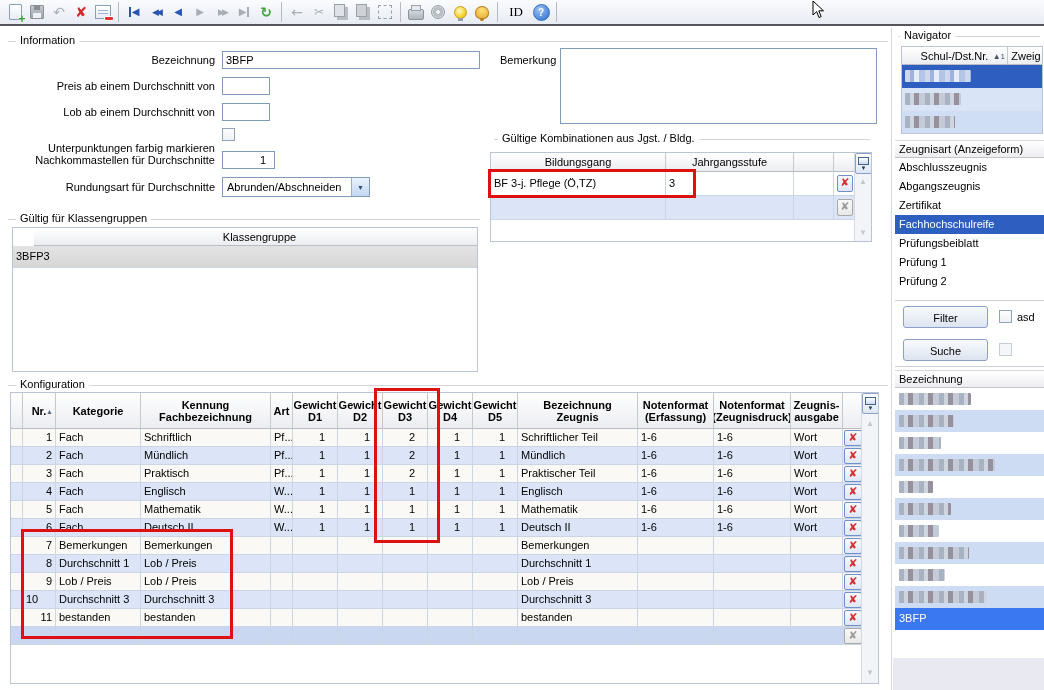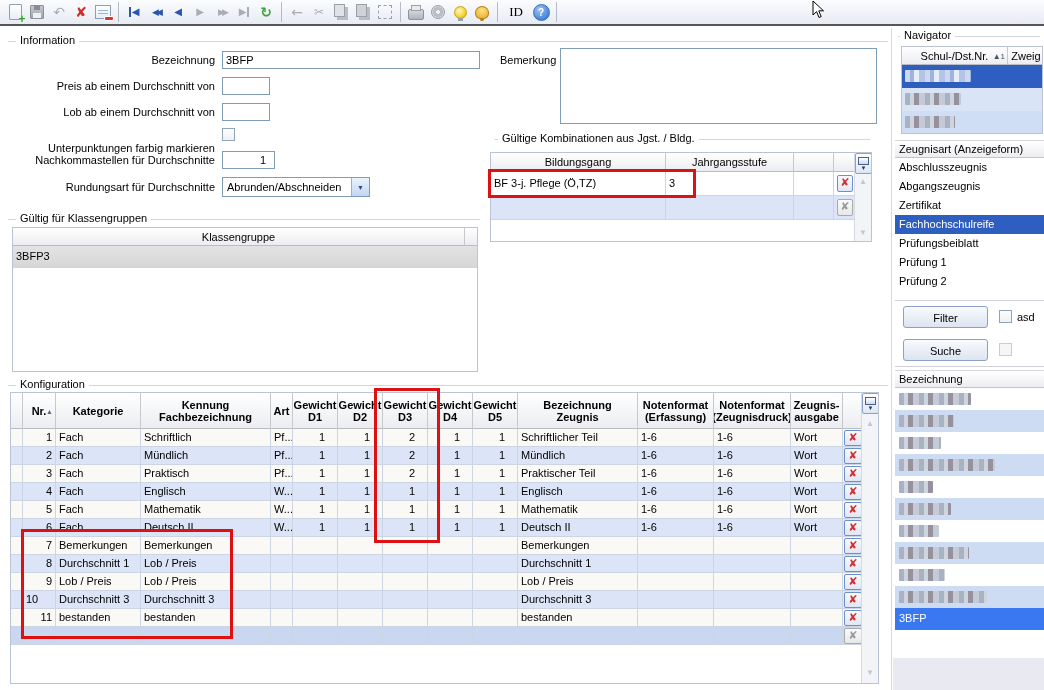--- a/index.html
+++ b/index.html
@@ -278,21 +278,21 @@
   </div>
 </div>
 
 <div class="annot" style="left:488px;top:169px;width:208px;height:29px;"></div>
 
 <div class="group" style="left:8px;top:219px;width:472px;height:2px;text-decoration:underline;">
   <span class="glabel">Gültig für Klassengruppen</span>
 </div>
 
 <div class="tablebox" style="left:12px;top:227px;width:466px;height:145px;">
-  <div style="display:grid;grid-template-columns:452px 12px;height:18px;">
+  <div style="display:grid;grid-template-columns:452px 12px;height:18px;margin-left:21px;">
     <span class="hcell" style="height:18px;">Klassengruppe</span>
     <span class="hcell" style="height:18px;border-right:none;"></span>
   </div>
   <div>
 
       <div class="kgrow base selected">
         <span class="cell" style="border-right:none;height:22px;">3BFP3</span>
       </div>
     </div>
 </div>

